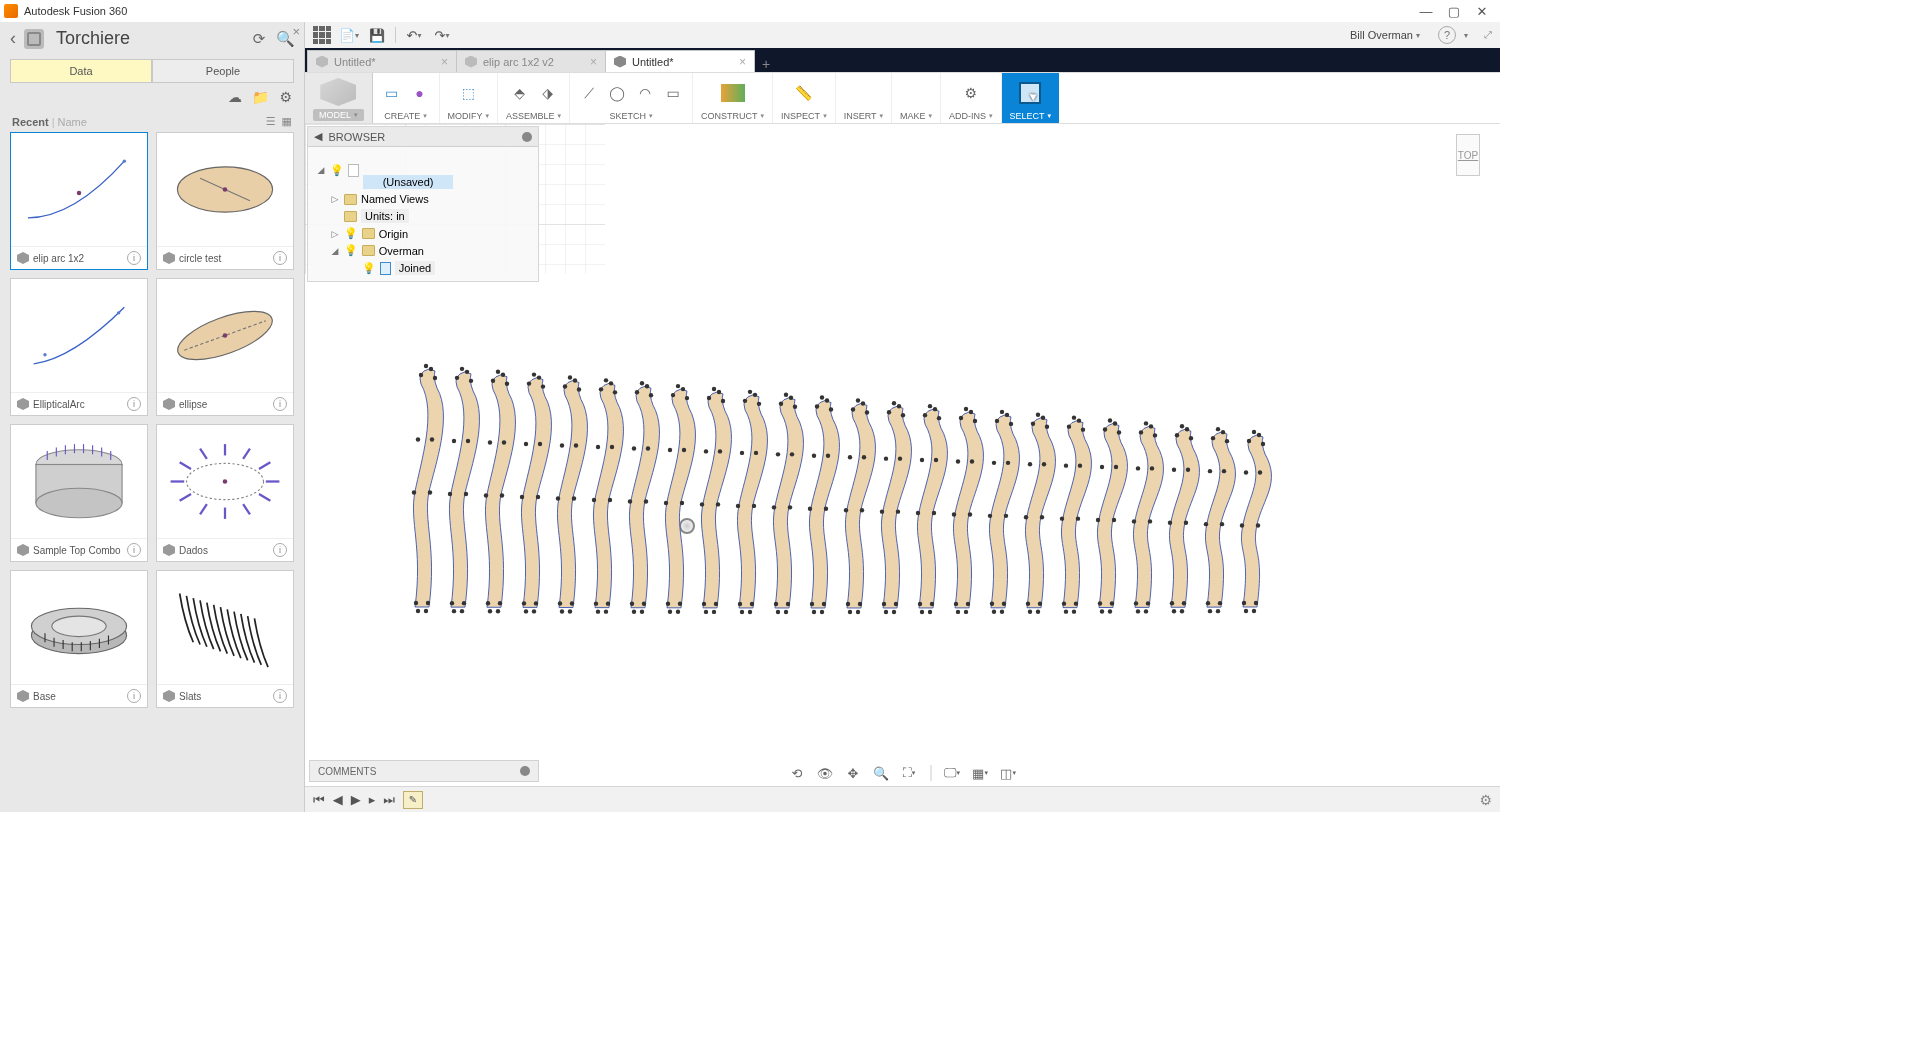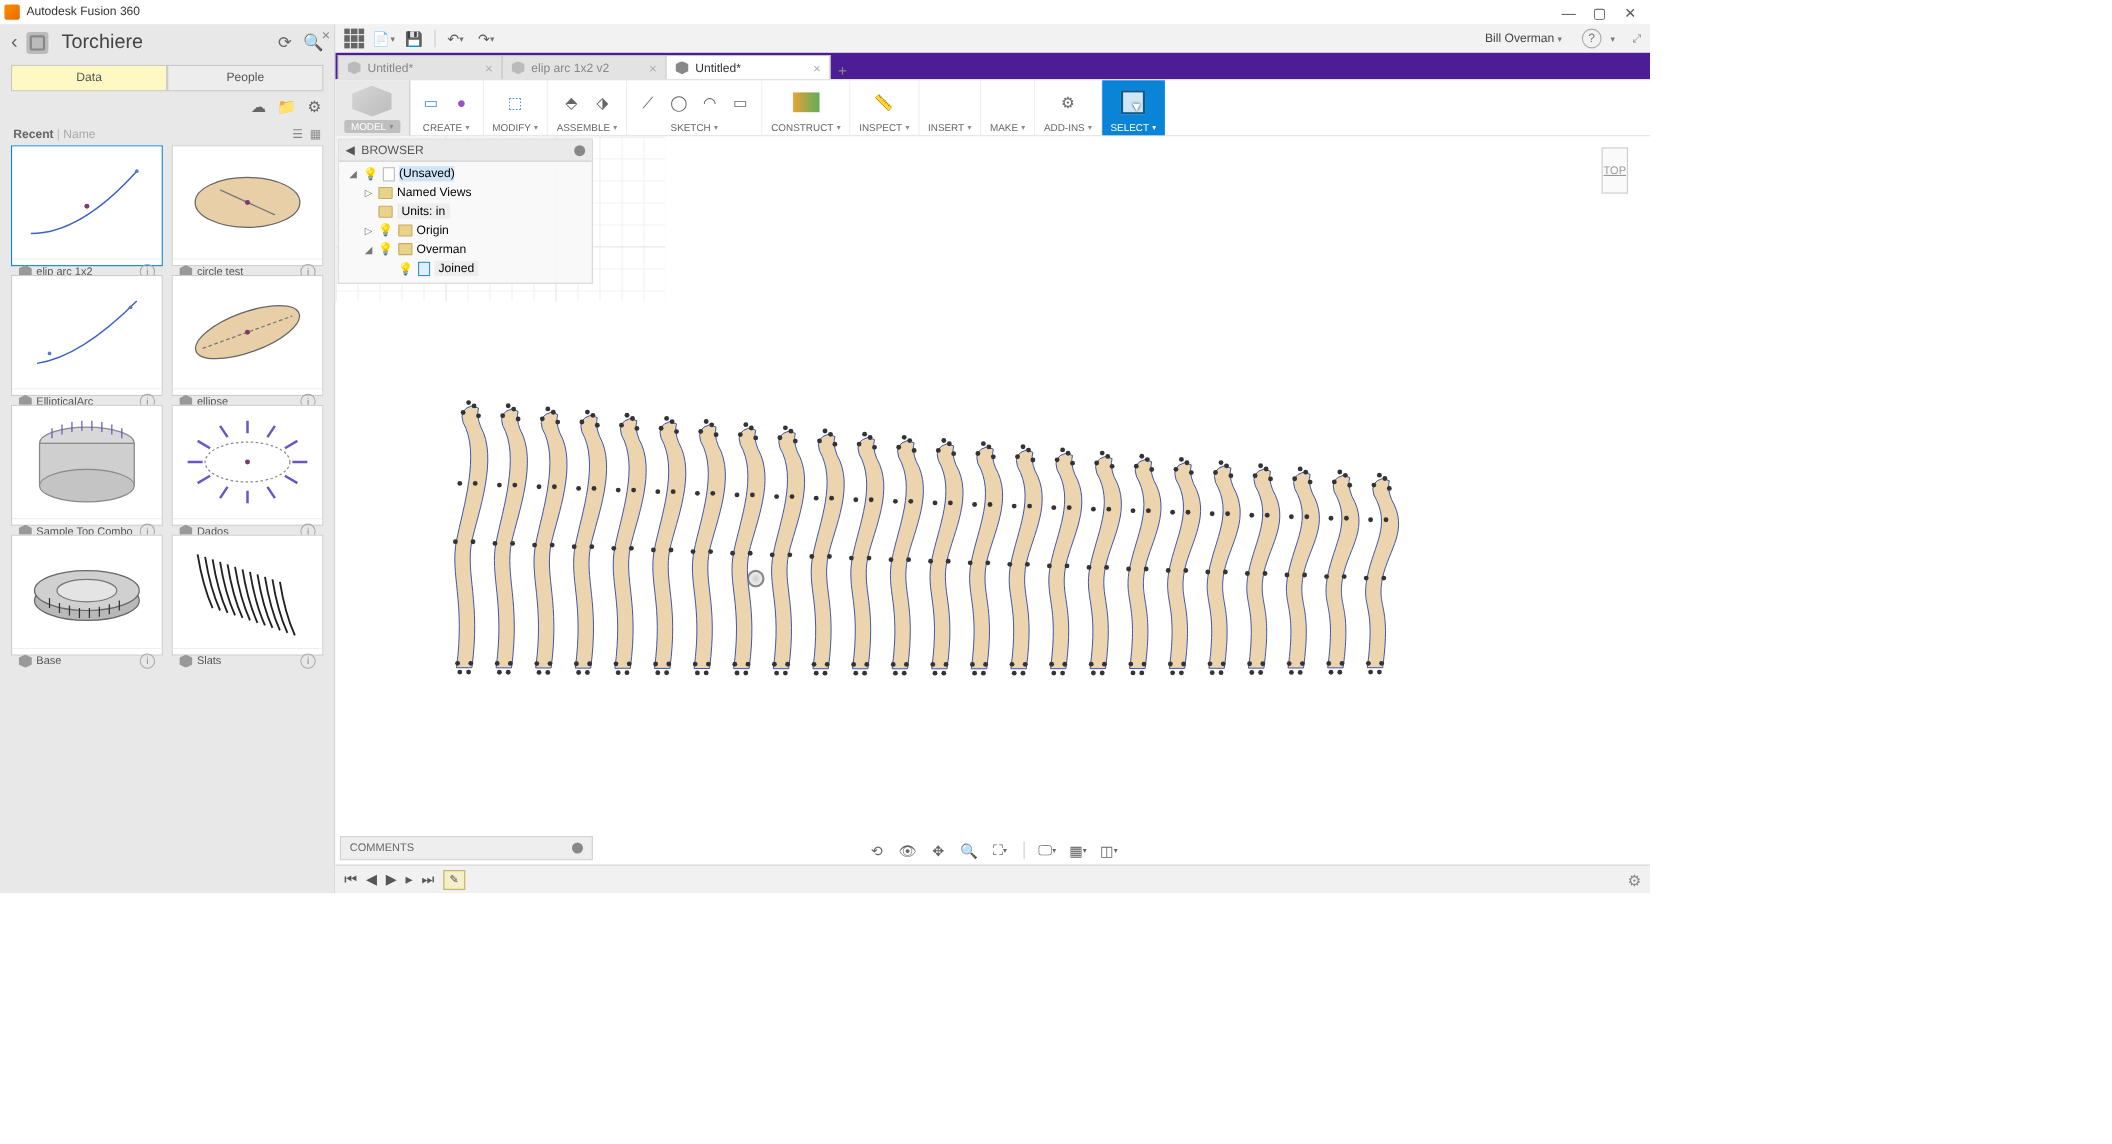--- a/index.html
+++ b/index.html
@@ -22,21 +22,21 @@
 .dp-header .proj-icon:before{content:"";position:absolute;inset:3px;border:2px solid #888;border-radius:2px;}
 .dp-header .title { font-size:18px; color:#444; font-weight:400; flex:1; margin-left:4px; }
 .dp-header .refresh, .dp-header .search { font-size:15px; color:#666; width:18px; text-align:center; }
 .dp-tabs { display:flex; margin:4px 10px 0; }
 .dp-tab { flex:1; text-align:center; font-size:11px; padding:5px 0; background:#ededed; border:1px solid #c8c8c8; color:#555;}
 .dp-tab.active { background:#fef9c3; }
 .dp-toolbar { display:flex; justify-content:flex-end; padding:6px 12px; gap:10px; color:#666; font-size:14px;}
 .dp-recent-row { display:flex; align-items:center; padding:4px 12px; font-size:11px; color:#666; }
 .dp-recent-row .views { margin-left:auto; display:flex; gap:6px; color:#888; }
 .dp-grid { flex:1; overflow:auto; padding:0 10px; display:grid; grid-template-columns:repeat(2,1fr); gap:8px; align-content:start;}
-.dp-card { background:#fff; border:1px solid #ccc; height:110px; display:flex; flex-direction:column; position:relative;}
+.dp-card { background:#fff; border:1px solid #ccc; height:138px; display:flex; flex-direction:column; position:relative;}
 .dp-card.sel { border-color:#0a84d6; }
 .dp-thumb { flex:1; display:flex; align-items:center; justify-content:center; color:#888; font-size:10px;}
 .dp-card-footer { display:flex; align-items:center; padding:4px 6px; font-size:10px; color:#555; border-top:1px solid #eee; gap:4px;}
 .dp-card-footer .cube { width:12px;height:12px;background:#999; clip-path:polygon(50% 0,100% 25%,100% 75%,50% 100%,0 75%,0 25%);}
 .dp-card-footer .info { margin-left:auto; width:14px;height:14px;border:1px solid #aaa;border-radius:50%; font-size:9px; text-align:center; line-height:12px; color:#888;}
 .dp-close { position:absolute; top:2px; right:-3px; font-size:13px; color:#888; background:transparent; }
 
 
 .th-arc svg, .th-ell svg, .th-cyl svg, .th-rad svg, .th-base svg, .th-slats svg, .th-earc svg, .th-circ svg { width:100%; height:100%; }
 .th-circ .disk{fill:#e9cfa8;stroke:#666;}
@@ -47,21 +47,21 @@
 .qa { height:26px; display:flex; align-items:center; gap:8px; padding:0 8px; background:#f2f2f2;}
 .qa .grid-icon{width:18px;height:18px;display:grid;grid-template:repeat(3,1fr)/repeat(3,1fr);gap:1px;}
 .qa .grid-icon span{background:#666;}
 .qa .ic{width:20px;height:20px;display:flex;align-items:center;justify-content:center;color:#555;font-size:13px;}
 .qa .user{margin-left:auto;font-size:11px;color:#444;display:flex;align-items:center;gap:3px;}
 .qa .help{width:18px;height:18px;border:1px solid #aaa;border-radius:50%;font-size:11px;text-align:center;line-height:16px;color:#777;margin-left:10px;}
 .qa .chev{font-size:8px;color:#777;}
 .qa .expand{margin-left:8px;color:#888;font-size:10px;}
 
 
-.doc-tabs { height:24px; display:flex; align-items:flex-end; background:#4c1d95; padding-left:2px;}
+.doc-tabs { height:24px; display:flex; align-items:flex-end; background:#0f172a; padding-left:2px;}
 .doc-tab { height:22px; min-width:150px; max-width:160px; display:flex; align-items:center; padding:0 8px; font-size:11px; background:#e3e3e3; border:1px solid #c5c5c5; border-bottom:none; color:#888; margin-right:-1px; gap:6px;}
 .doc-tab.active { background:#fff; color:#333; }
 .doc-tab .cube{width:12px;height:12px;background:#bbb;clip-path:polygon(50% 0,100% 25%,100% 75%,50% 100%,0 75%,0 25%);}
 .doc-tab.active .cube{background:#888;}
 .doc-tab .x{margin-left:auto;font-size:12px;color:#aaa;}
 .doc-tabs .plus{width:24px;text-align:center;color:#888;font-size:14px;}
 
 
 .toolbar { height:52px; background:#fff; border-top:1px solid #ddd; border-bottom:1px solid #ddd; display:flex; align-items:stretch;}
 .tb-group { display:flex; flex-direction:column; align-items:center; justify-content:flex-end; padding:2px 8px 2px; border-right:1px solid #eee; font-size:9px; color:#666; position:relative; min-width:48px;}
@@ -986,21 +986,21 @@
         <div class="hdr">
             <span class="back">◀</span>
             <span>BROWSER</span>
             <span class="dot"></span>
           </div>
         <ul>
           <li>
               <span class="tw">◢</span>
               <span class="bulb">💡</span>
               <span class="doc"></span>
-              <span class="sel" style="padding:1px 0;">(Unsaved)</span>
+              <span class="sel" style="padding:1px 20px;margin-top:24px;">(Unsaved)</span>
             </li>
           <li class="sub">
               <span class="tw">▷</span>
               <span class="fold"></span>
               <span>Named Views</span>
             </li>
           <li class="sub">
               <span class="tw"></span>
               <span class="fold"></span>
               <span style="background:#eee;padding:1px 4px;">Units: in</span>

